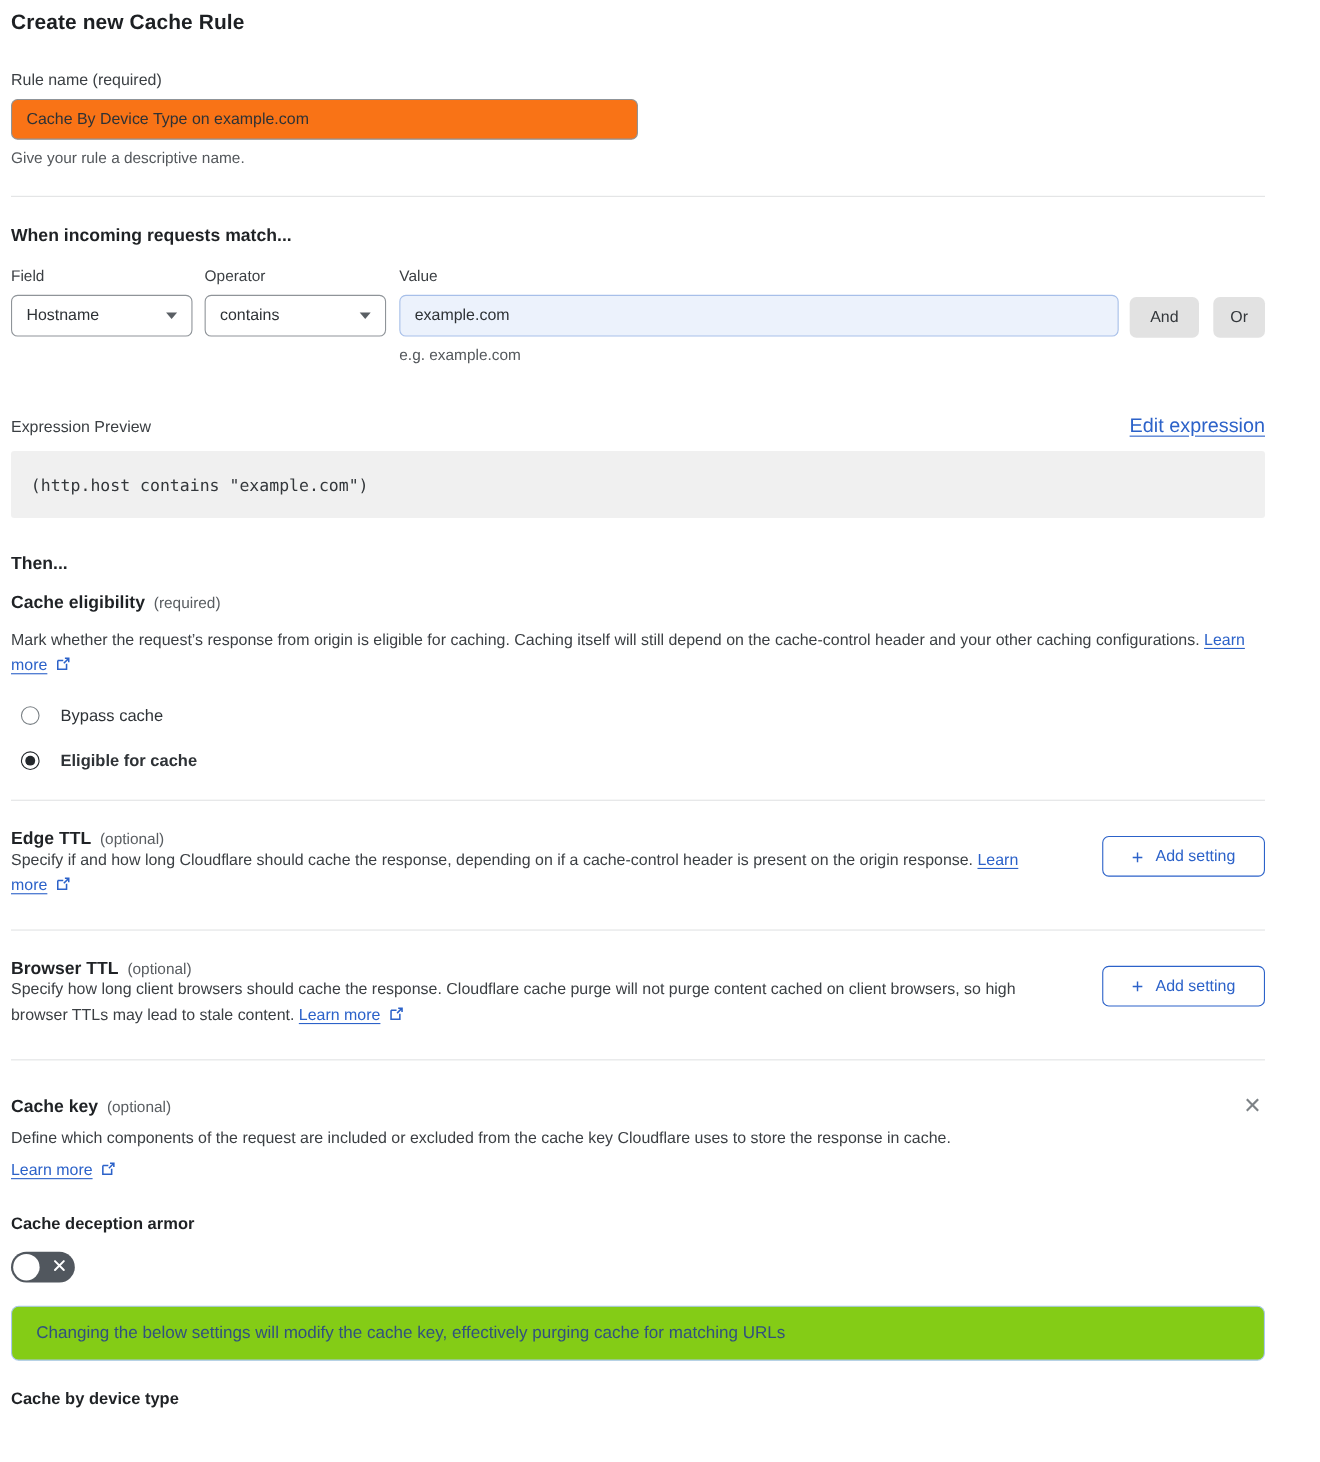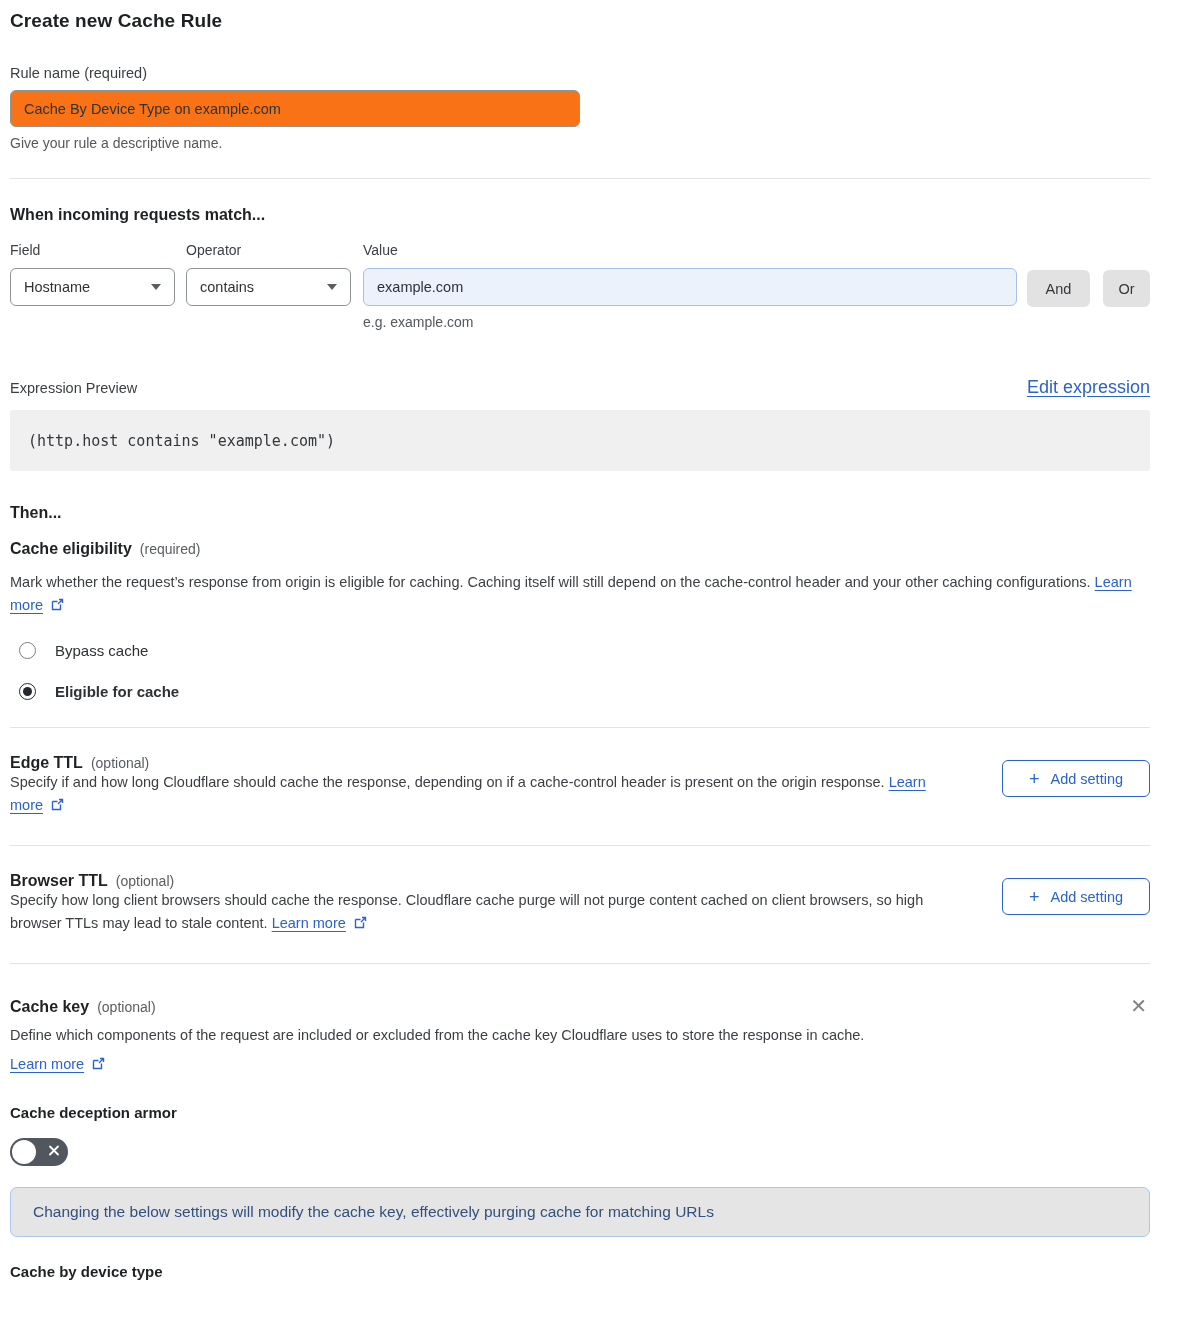--- a/index.html
+++ b/index.html
@@ -116,21 +116,21 @@
     position: absolute; top: 2px; width: 24px; height: 24px;
     background: #fff; border-radius: 50%;
   }
   .toggle[data-state="false"] .knob { left: 2px; }
   .toggle .tg-x, .toggle .tg-check {
     position: absolute; top: 50%; transform: translateY(-50%); display: none;
   }
   .toggle[data-state="false"] .tg-x { display: block; right: 8px; }
 
   .banner {
-    margin-top: 21px; background: #e5e5e5; border: 1px solid #a9c7ef;
+    margin-top: 21px; background: #84cc16; border: 1px solid #a9c7ef;
     border-radius: 7px; padding: 15px 22px; font-size: 15.5px; color: #31517f;
   }
 </style>
 </head>
 <body>
 
 <div class="page">
 
   <h1 class="page-title">Create new Cache Rule</h1>
 

